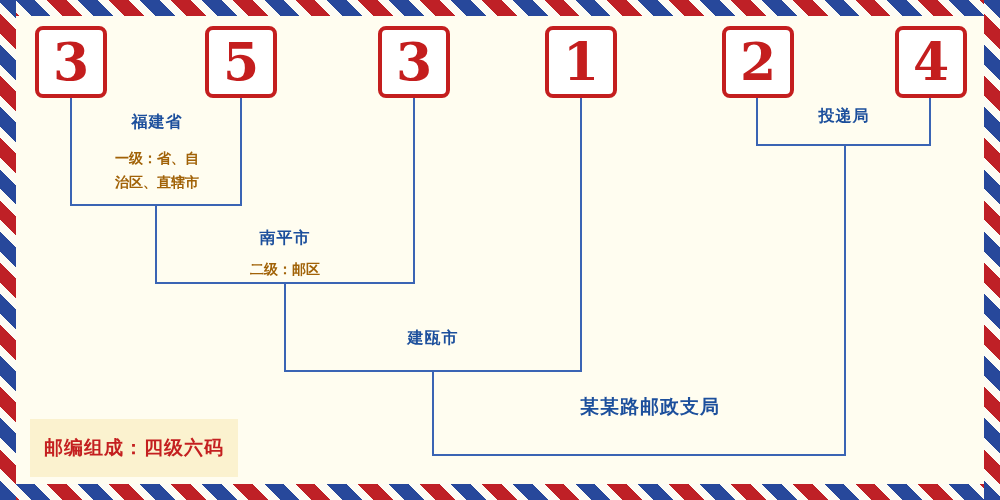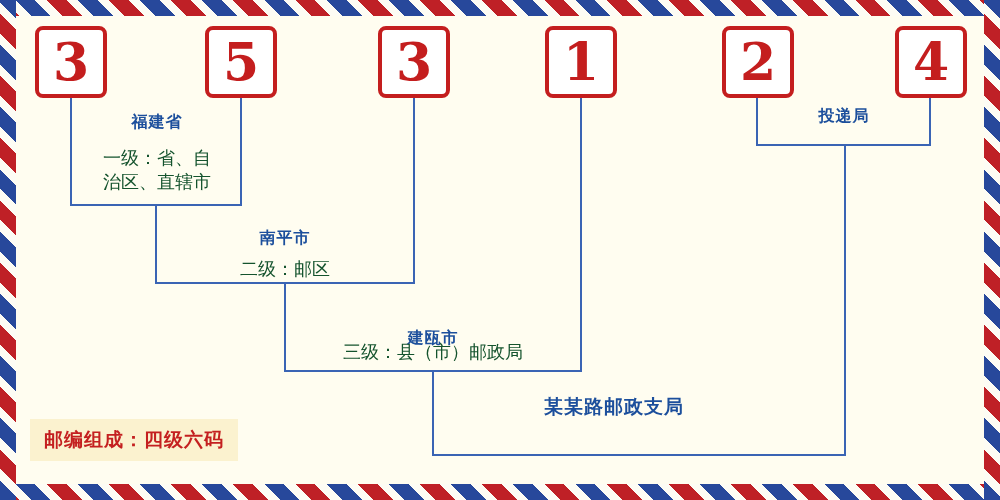--- a/index.html
+++ b/index.html
@@ -49,29 +49,29 @@
   .hline{height:2px;}
 
   
   .name{
     position:absolute;text-align:center;
     font-weight:bold;font-size:16px;color:#1c4f9c;
     letter-spacing:1px;
   }
   .desc{
     position:absolute;text-align:center;
-    font-size:18px;color:#14532d;font-weight:normal;
+    font-size:14px;color:#a16207;font-weight:bold;
     line-height:24px;
   }
 
   .footer-badge{
     position:absolute;left:30px;top:419px;
     background:#fbf2cf;
     color:#c42020;font-weight:bold;font-size:19px;
-    padding:8px 14px;
+    padding:16px 14px;
     letter-spacing:1px;
   }
 </style>
 </head>
 <body>
 
 <div id="stage">
 
   <div class="band band-h band-top"></div>
   <div class="band band-h band-bottom"></div>
@@ -123,21 +123,20 @@
   <div class="name" style="left:72px;top:112px;width:170px;">福建省</div>
   <div class="desc" style="left:67px;top:146px;width:180px;">
     <div>一级：省、自</div>
     <div>治区、直辖市</div>
   </div>
 
   <div class="name" style="left:185px;top:228px;width:200px;font-family:Liberation Serif, serif;">南平市</div>
   <div class="desc" style="left:185px;top:257px;width:200px;">二级：邮区</div>
 
   <div class="name" style="left:333px;top:328px;width:200px;">建瓯市</div>
-  <div class="desc" style="left:283px;top:340px;width:300px;">三级：县（市）邮政局</div>
 
-  <div class="name" style="left:464px;top:394px;width:300px;font-size:19px;">某某路邮政支局</div>
+  <div class="name" style="left:500px;top:394px;width:300px;font-size:19px;">某某路邮政支局</div>
 
   <div class="name" style="left:764px;top:106px;width:160px;font-size:16px;">投递局</div>
 
   <div class="footer-badge">邮编组成：四级六码</div>
 
 </div>
 
 </body></html>

